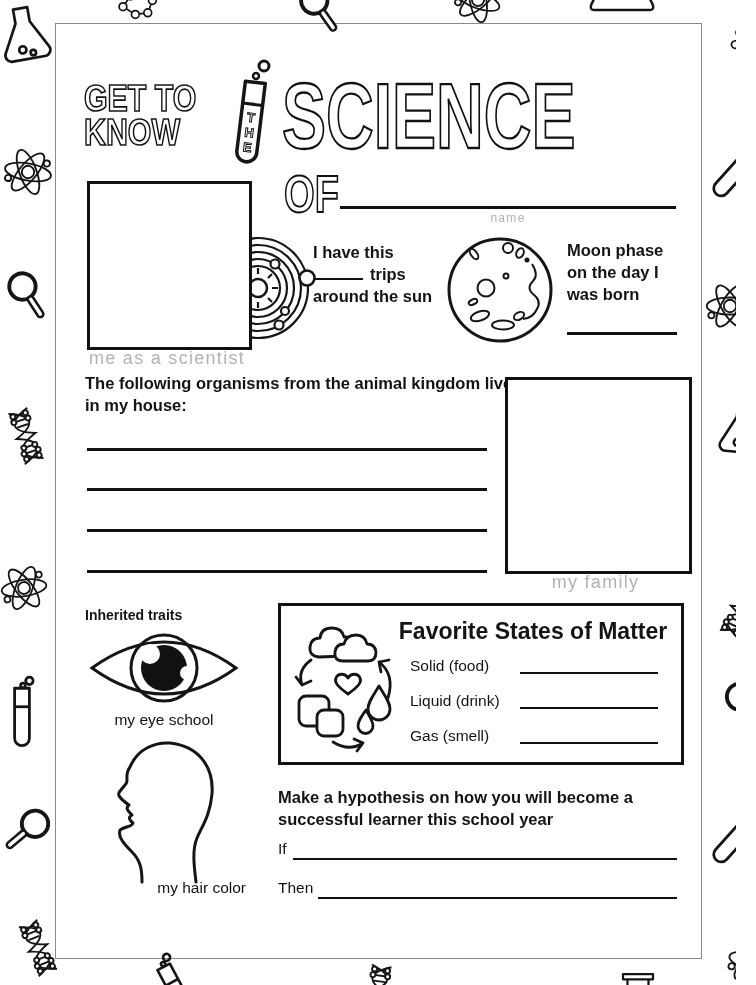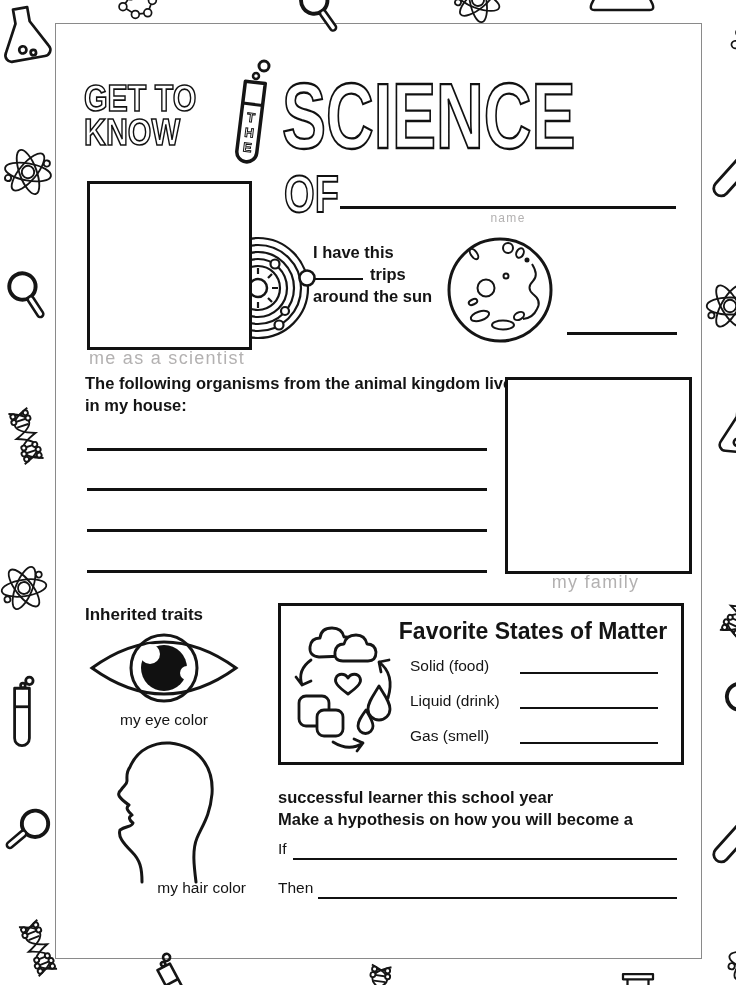--- a/index.html
+++ b/index.html
@@ -224,44 +224,49 @@
       <circle cx="40" cy="52" r="8.5"></circle>
       <circle cx="60" cy="40" r="2.5"></circle>
       <path d="M86,28 q7,11 1,17 q-7,7 0,13 q9,7 4,15 q-4,9 -14,10"></path>
       <ellipse cx="27" cy="66" rx="4.5" ry="2.5" transform="rotate(-25 27 66)"></ellipse>
       <ellipse cx="34" cy="80" rx="9.5" ry="4.5" transform="rotate(-18 34 80)"></ellipse>
       <ellipse cx="57" cy="89" rx="11" ry="4.5"></ellipse>
       <ellipse cx="73" cy="80" rx="5.5" ry="3.5" transform="rotate(-30 73 80)"></ellipse>
     </g>
   </svg>
 
+  <div class="abs bold-text" style="left:567px;top:239px;width:125px;">
+    <div>Moon phase</div>
+    <div>on the day I</div>
+    <div>was born</div>
+  </div>
   <div class="abs hline" style="left:567px;top:332px;width:110px;"></div>
 
   <div class="abs bold-text" style="left:85px;top:372px;width:430px;">
     <div>The following organisms from the animal kingdom live</div>
     <div>in my house:</div>
   </div>
   <div class="abs hline" style="left:87px;top:448px;width:400px;"></div>
   <div class="abs hline" style="left:87px;top:488px;width:400px;"></div>
   <div class="abs hline" style="left:87px;top:529px;width:400px;"></div>
   <div class="abs hline" style="left:87px;top:570px;width:400px;"></div>
 
   <div class="abs photo-box" style="left:505px;top:377px;width:181px;height:191px;"></div>
   <div class="abs caption" style="left:505px;top:572px;width:181px;">my family</div>
 
-  <div class="abs bold-text" style="left:85px;top:604px;font-size:17px;">Inherited traits</div>
+  <div class="abs bold-text" style="left:85px;top:604px;font-size:14px;">Inherited traits</div>
 
   <svg class="abs" style="left:88px;top:626px;" width="152" height="84" viewBox="0 0 152 84">
     <path class="ink" stroke-width="3" d="M4,42 Q76,-10 148,42 Q76,94 4,42 Z"></path>
     <circle class="ink" stroke-width="3" cx="76" cy="42" r="33"></circle>
     <circle cx="76" cy="42" r="23" fill="#111"></circle>
     <circle cx="62" cy="28" r="10" fill="#fff"></circle>
     <circle cx="99" cy="47" r="7" fill="#fff"></circle>
   </svg>
-  <div class="abs thin-text" style="left:88px;top:711px;width:152px;text-align:center;">my eye color</div>
+  <div class="abs thin-text" style="left:88px;top:711px;width:152px;text-align:center;">my eye school</div>
 
   <svg class="abs" style="left:106px;top:740px;" width="114" height="142" viewBox="0 0 114 142">
     <path class="ink" stroke-width="3" stroke-linecap="round" stroke-linejoin="round" d="M36,142 C36,128 34,120 26,112 C16,102 12,96 14,90 C20,86 26,87 27,83 C23,80 22,77 26,75
          C22,71 19,68 23,65 C13,58 10,54 15,50 C17,46 21,45 21,41 C21,36 20,32 24,27
          C32,8 50,2 64,3 C92,6 108,26 106,54 C104,76 96,86 91,98 C86,110 88,126 90,142"></path>
   </svg>
   <div class="abs thin-text" style="left:94px;top:879px;width:152px;text-align:right;">my hair color</div>
 
   <div class="abs" style="left:278px;top:603px;width:400px;height:156px;border:3px solid #111;background:#fff;"></div>
   <div class="abs bold-text" style="left:398px;top:620px;width:270px;text-align:center;font-size:23px;">Favorite States of Matter</div>
@@ -282,21 +287,21 @@
   </svg>
 
   <div class="abs thin-text" style="left:410px;top:657px;">Solid (food)</div>
   <div class="abs hline-thin" style="left:520px;top:672px;width:138px;"></div>
   <div class="abs thin-text" style="left:410px;top:692px;">Liquid (drink)</div>
   <div class="abs hline-thin" style="left:520px;top:707px;width:138px;"></div>
   <div class="abs thin-text" style="left:410px;top:727px;">Gas (smell)</div>
   <div class="abs hline-thin" style="left:520px;top:742px;width:138px;"></div>
 
   <div class="abs bold-text" style="left:278px;top:786px;width:380px;">
+    <div>Make a hypothesis on how you will become a</div>
     <div>successful learner this school year</div>
-    <div>Make a hypothesis on how you will become a</div>
   </div>
   <div class="abs thin-text" style="left:278px;top:840px;">If</div>
   <div class="abs hline-thin" style="left:293px;top:858px;width:384px;"></div>
   <div class="abs thin-text" style="left:278px;top:879px;">Then</div>
   <div class="abs hline-thin" style="left:318px;top:897px;width:359px;"></div>
 
 </div>
 
 </body></html>

